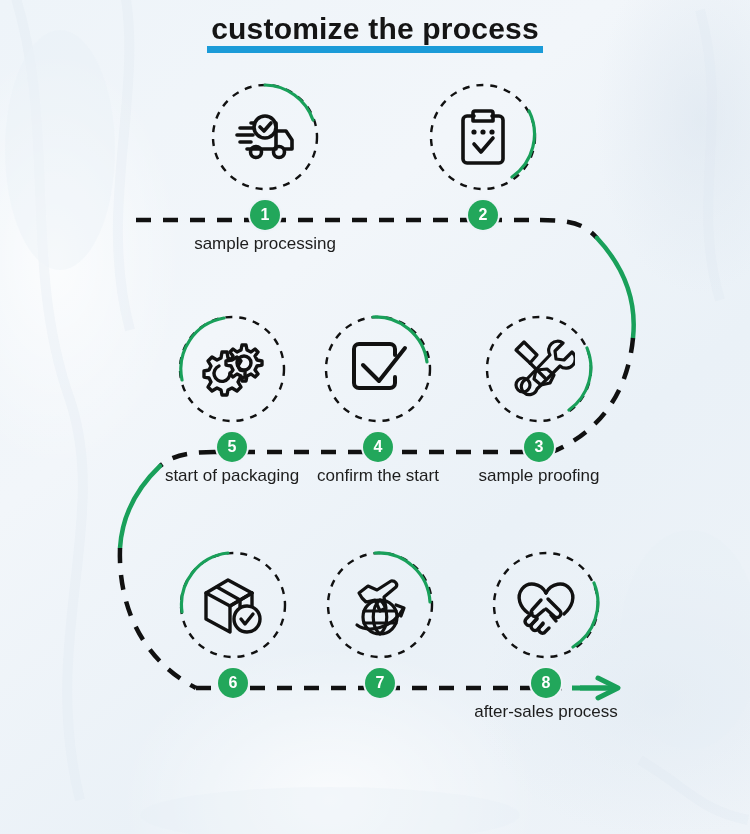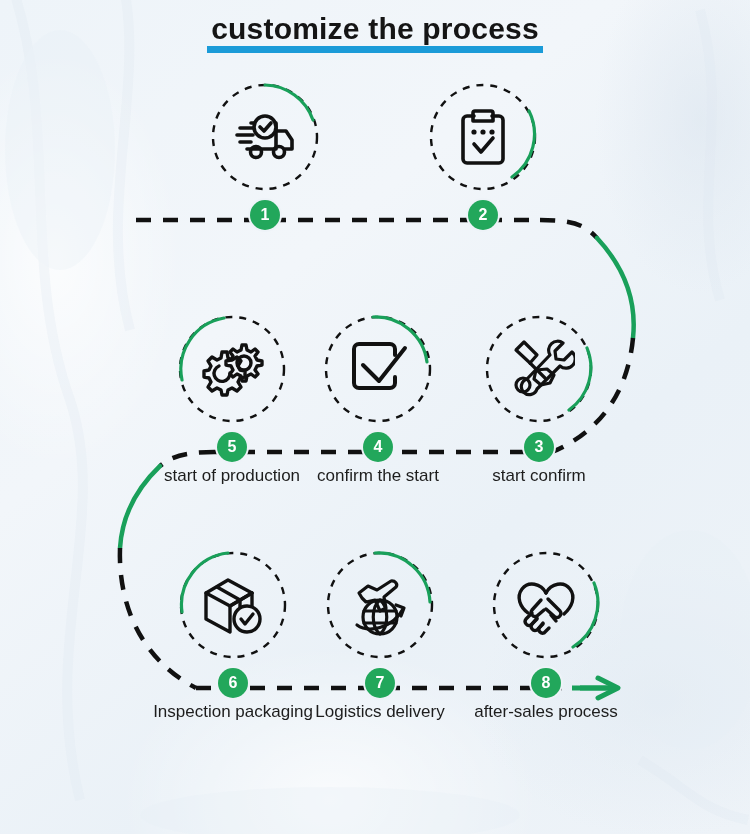--- a/index.html
+++ b/index.html
@@ -179,20 +179,21 @@
           <path d="M47,30 L57,30 L63,39 L63,48 L56,48"></path>
           <path d="M11,27 L24,27 M8,34 L24,34 M11,41 L22,41"></path>
           <circle cx="27" cy="51" r="5.5"></circle>
           <circle cx="50" cy="51" r="5.5"></circle>
           <circle cx="36" cy="26" r="11" fill="#eef3f8"></circle>
           <path d="M31,26 L35,30 L42,22"></path>
         </g>
       </svg>
     </div>
     <div class="badge">1</div>
+    <div class="label">sample processing</div>
   </div>
 
   <div class="step" style="left:403px; top:82px;">
     <div class="circle">
       <svg class="dash-ring" viewBox="0 0 110 110">
         <circle cx="55" cy="55" r="52" fill="none" stroke="#111111" stroke-width="2.4" stroke-dasharray="7 7"></circle>
         <path d="M101 29 A52 52 0 0 1 84 95" fill="none" stroke="#19a05a" stroke-width="3.2" stroke-linecap="round"></path>
       </svg>
       <svg class="icon" viewBox="0 0 72 72">
         <g fill="none" stroke="#111111" stroke-width="3.6" stroke-linecap="round" stroke-linejoin="round">
@@ -219,21 +220,21 @@
       <svg class="icon" viewBox="0 0 72 72">
         <g fill="none" stroke="#111111" stroke-width="3.4" stroke-linecap="round" stroke-linejoin="round">
           <path d="M46,12 L50,12 L51,17 L55,19 L59,16 L62,19 L59,23 L61,27 L66,28 L66,32 L61,33 L59,37 L62,41 L59,44 L55,41 L51,43 L50,48 L46,48 L45,43 L41,41 L37,44 L34,41 L37,37 L35,33 L30,32 L30,28 L35,27 L37,23 L34,19 L37,16 L41,19 L45,17 Z"></path>
           <circle cx="48" cy="30" r="7"></circle>
           <path d="M26,28 L31,28 L32,34 L36,36 L41,33 L45,37 L42,42 L44,46 L49,47 L49,53 L44,54 L42,58 L45,63 L41,67 L36,64 L32,66 L31,71 L26,71 L25,66 L21,64 L16,67 L12,63 L15,58 L13,54 L8,53 L8,47 L13,46 L15,42 L12,37 L16,33 L21,36 L25,34 Z" transform="translate(0,-9)"></path>
           <path d="M34,40 A8,8 0 1 1 23,33"></path>
         </g>
       </svg>
     </div>
     <div class="badge">5</div>
-    <div class="label">start of production</div>
+    <div class="label">start of packaging</div>
   </div>
 
   <div class="step" style="left:298px; top:314px;">
     <div class="circle">
       <svg class="dash-ring" viewBox="0 0 110 110">
         <circle cx="55" cy="55" r="52" fill="none" stroke="#111111" stroke-width="2.4" stroke-dasharray="7 7"></circle>
         <path d="M50 3 A52 52 0 0 1 104 48" fill="none" stroke="#19a05a" stroke-width="3.2" stroke-linecap="round"></path>
       </svg>
       <svg class="icon" viewBox="0 0 72 72">
         <g fill="none" stroke="#111111" stroke-width="4" stroke-linecap="round" stroke-linejoin="round">
@@ -256,21 +257,21 @@
         <g fill="none" stroke="#111111" stroke-width="3.2" stroke-linecap="round" stroke-linejoin="round">
           <path d="M60,10 A9,9 0 0 0 47,22 L24,46 A8,8 0 1 0 34,56 L57,33 A9,9 0 0 0 69,19 L61,27 L53,26 L52,18 Z"></path>
           <path d="M13,17 L21,9 L34,22 L27,30 Z"></path>
           <path d="M27,30 L42,45"></path>
           <path d="M44,36 L51,42 L47,50 L38,52 L31,46 L33,37 Z"></path>
           <circle cx="20" cy="52" r="7"></circle>
         </g>
       </svg>
     </div>
     <div class="badge">3</div>
-    <div class="label">start confirm</div>
+    <div class="label">sample proofing</div>
   </div>
 
   <div class="step" style="left:153px; top:550px;">
     <div class="circle">
       <svg class="dash-ring" viewBox="0 0 110 110">
         <circle cx="55" cy="55" r="52" fill="none" stroke="#111111" stroke-width="2.4" stroke-dasharray="7 7"></circle>
         <path d="M50 3 A52 52 0 0 0 4 62" fill="none" stroke="#19a05a" stroke-width="3.2" stroke-linecap="round"></path>
       </svg>
       <svg class="icon" viewBox="0 0 72 72">
         <g fill="none" stroke="#111111" stroke-width="3.4" stroke-linecap="round" stroke-linejoin="round">
@@ -278,42 +279,40 @@
           <path d="M9,24 L9,50 L33,63 L33,37"></path>
           <path d="M55,24 L55,38"></path>
           <path d="M33,37 L55,24"></path>
           <path d="M20,18 L43,31 L43,41"></path>
           <circle cx="50" cy="50" r="13" fill="#eef3f8"></circle>
           <path d="M44,50 L48,55 L56,45"></path>
         </g>
       </svg>
     </div>
     <div class="badge">6</div>
-    <div class="label">Inspection packaging</div>
   </div>
 
   <div class="step" style="left:300px; top:550px;">
     <div class="circle">
       <svg class="dash-ring" viewBox="0 0 110 110">
         <circle cx="55" cy="55" r="52" fill="none" stroke="#111111" stroke-width="2.4" stroke-dasharray="7 7"></circle>
         <path d="M50 3 A52 52 0 0 1 105 52" fill="none" stroke="#19a05a" stroke-width="3.2" stroke-linecap="round"></path>
       </svg>
       <svg class="icon" viewBox="0 0 72 72">
         <g fill="none" stroke="#111111" stroke-width="3.2" stroke-linecap="round" stroke-linejoin="round">
           <path d="M15,24 L24,17 L33,21 L47,12 A5,4 0 0 1 52,18 L40,28 L42,39 L36,42 L31,31 L22,33 L18,29 Z"></path>
           <circle cx="36" cy="48" r="17"></circle>
           <path d="M36,31 C27,38 27,58 36,65 C45,58 45,38 36,31 Z"></path>
           <path d="M20,42 L52,42 M20,54 L52,54"></path>
           <path d="M13,56 C24,64 48,60 59,40"></path>
           <path d="M52,36 L60,39 L57,47"></path>
         </g>
       </svg>
     </div>
     <div class="badge">7</div>
-    <div class="label">Logistics delivery</div>
   </div>
 
   <div class="step" style="left:466px; top:550px;">
     <div class="circle">
       <svg class="dash-ring" viewBox="0 0 110 110">
         <circle cx="55" cy="55" r="52" fill="none" stroke="#111111" stroke-width="2.4" stroke-dasharray="7 7"></circle>
         <path d="M103 33 A52 52 0 0 1 82 97" fill="none" stroke="#19a05a" stroke-width="3.2" stroke-linecap="round"></path>
       </svg>
       <svg class="icon" viewBox="0 0 72 72">
         <g fill="none" stroke="#111111" stroke-width="3.4" stroke-linecap="round" stroke-linejoin="round">

